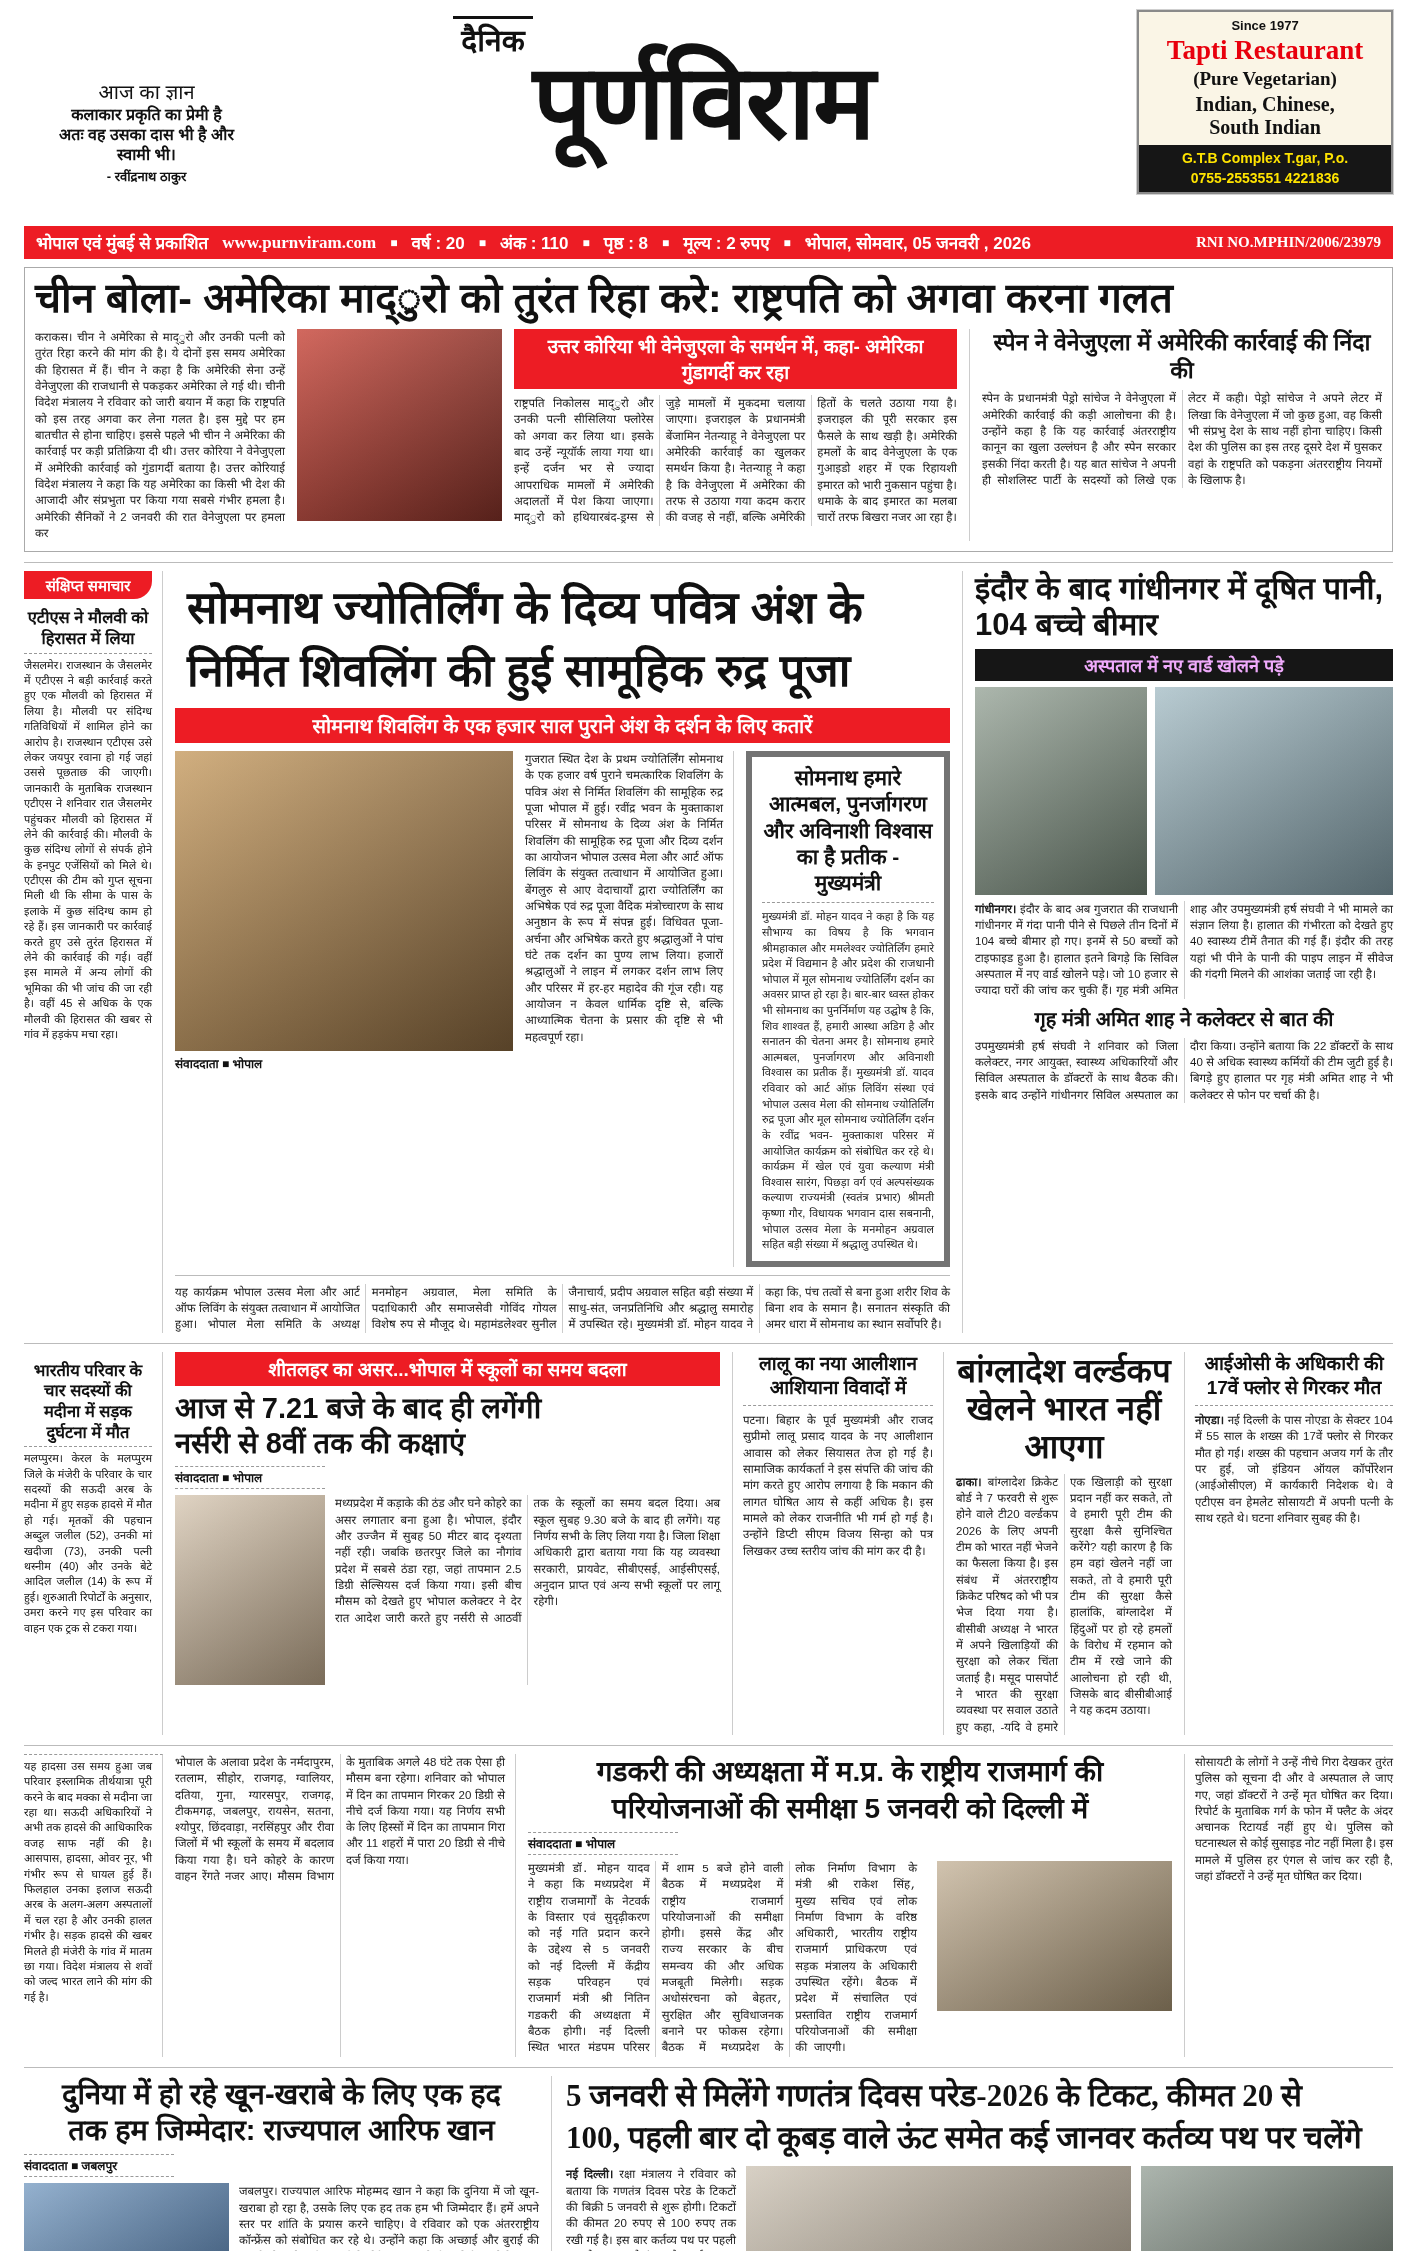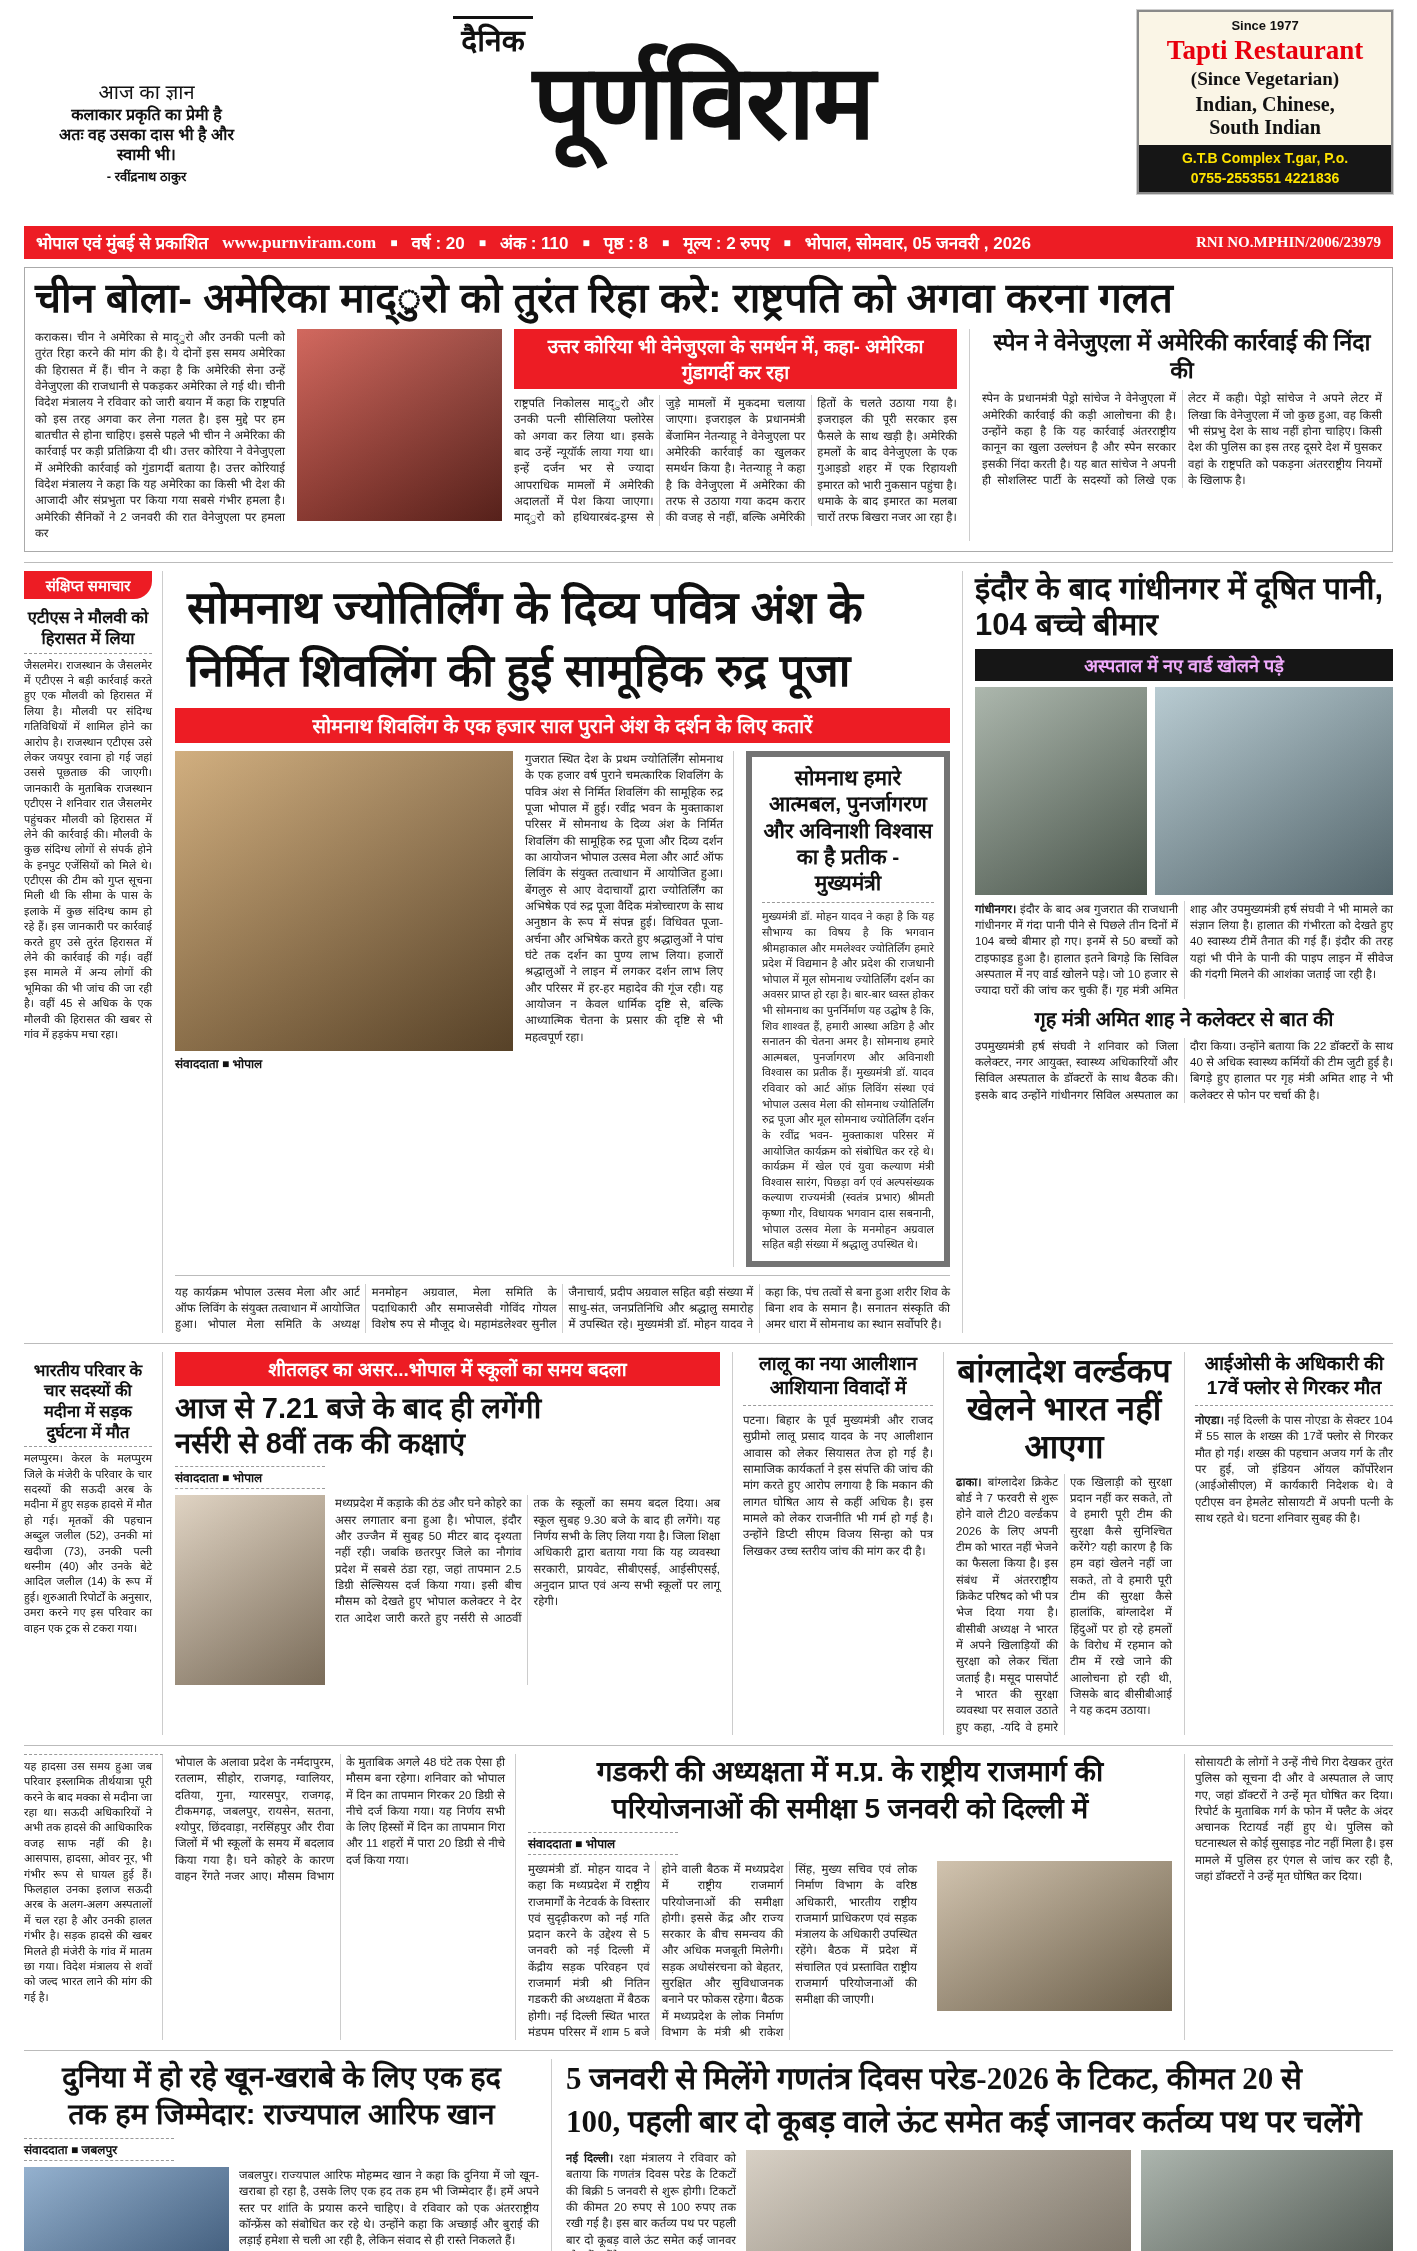--- a/index.html
+++ b/index.html
@@ -83,21 +83,21 @@
   .gpho{width:150px; height:190px; background:linear-gradient(135deg,#d9cab6,#9c8a72);}
   .lalu{width:190px; flex:none; border-left:1px solid #ccc; border-right:1px solid #ccc; padding:0 10px;}
   .lalu h4, .ioc h4{margin:0 0 6px; font-size:19px; font-weight:800; text-align:center; line-height:1.3; border-bottom:1px dashed #999; padding-bottom:4px;}
   .bang{flex:1;}
   .bang h3{margin:0 0 8px; font-size:33px; font-weight:800; text-align:center; line-height:1.15;}
   .ioc{width:198px; flex:none; border-left:1px solid #ccc; padding-left:10px;}
   .b4-left{width:128px; flex:none; border-right:1px solid #ccc; padding-right:10px;}
   .b4-school{width:330px; flex:none; border-right:1px solid #ccc; padding-right:10px;}
   .gad{flex:1;}
   .gad h3{margin:0 0 4px; font-size:28px; font-weight:800; text-align:center; line-height:1.25;}
-  .gadrow{display:flex; gap:20px;}
+  .gadrow{display:flex; gap:20px;font-family:Liberation Mono, monospace;}
   .gadpho{width:235px; height:150px; background:linear-gradient(135deg,#c7b69d,#8a7a5f);}
   .b4-ioc{width:198px; flex:none; border-left:1px solid #ccc; padding-left:10px;}
   
   .bot{display:flex; gap:14px; margin-top:10px; border-top:1px solid #bbb; padding-top:8px;}
   .gov{width:515px; flex:none; border-right:1px solid #ccc; padding-right:12px;}
   .gov h3{margin:0; font-size:29px; font-weight:800; text-align:center; line-height:1.25;}
   .govrow{display:flex; gap:10px; margin-top:4px;}
   .govpho{width:205px; height:135px; background:linear-gradient(135deg,#7da0c4,#41648c);}
   .parade{flex:1;}
   .parade h3{margin:0 0 8px; font-size:31px; font-weight:700; line-height:1.3; font-family:"Liberation Serif","DejaVu Serif",serif;}
@@ -119,21 +119,21 @@
       <div class="ql">स्वामी भी।</div>
       <div class="qa">- रवींद्रनाथ ठाकुर</div>
     </div>
     <div class="mast">
       <span class="daily">दैनिक</span>
       <div class="title">पूर्णविराम</div>
     </div>
     <div class="adbox">
       <div class="since">Since 1977</div>
       <div class="aname">Tapti Restaurant</div>
-      <div class="aveg">(Since Vegetarian)</div>
+      <div class="aveg">(Pure Vegetarian)</div>
       <div class="acui">
         <div>Indian, Chinese,</div>
         <div>South Indian</div>
       </div>
       <div class="ablk">
         <div>G.T.B Complex T.gar, P.o.</div>
         <div>0755-2553551  4221836</div>
       </div>
     </div>
   </div>

